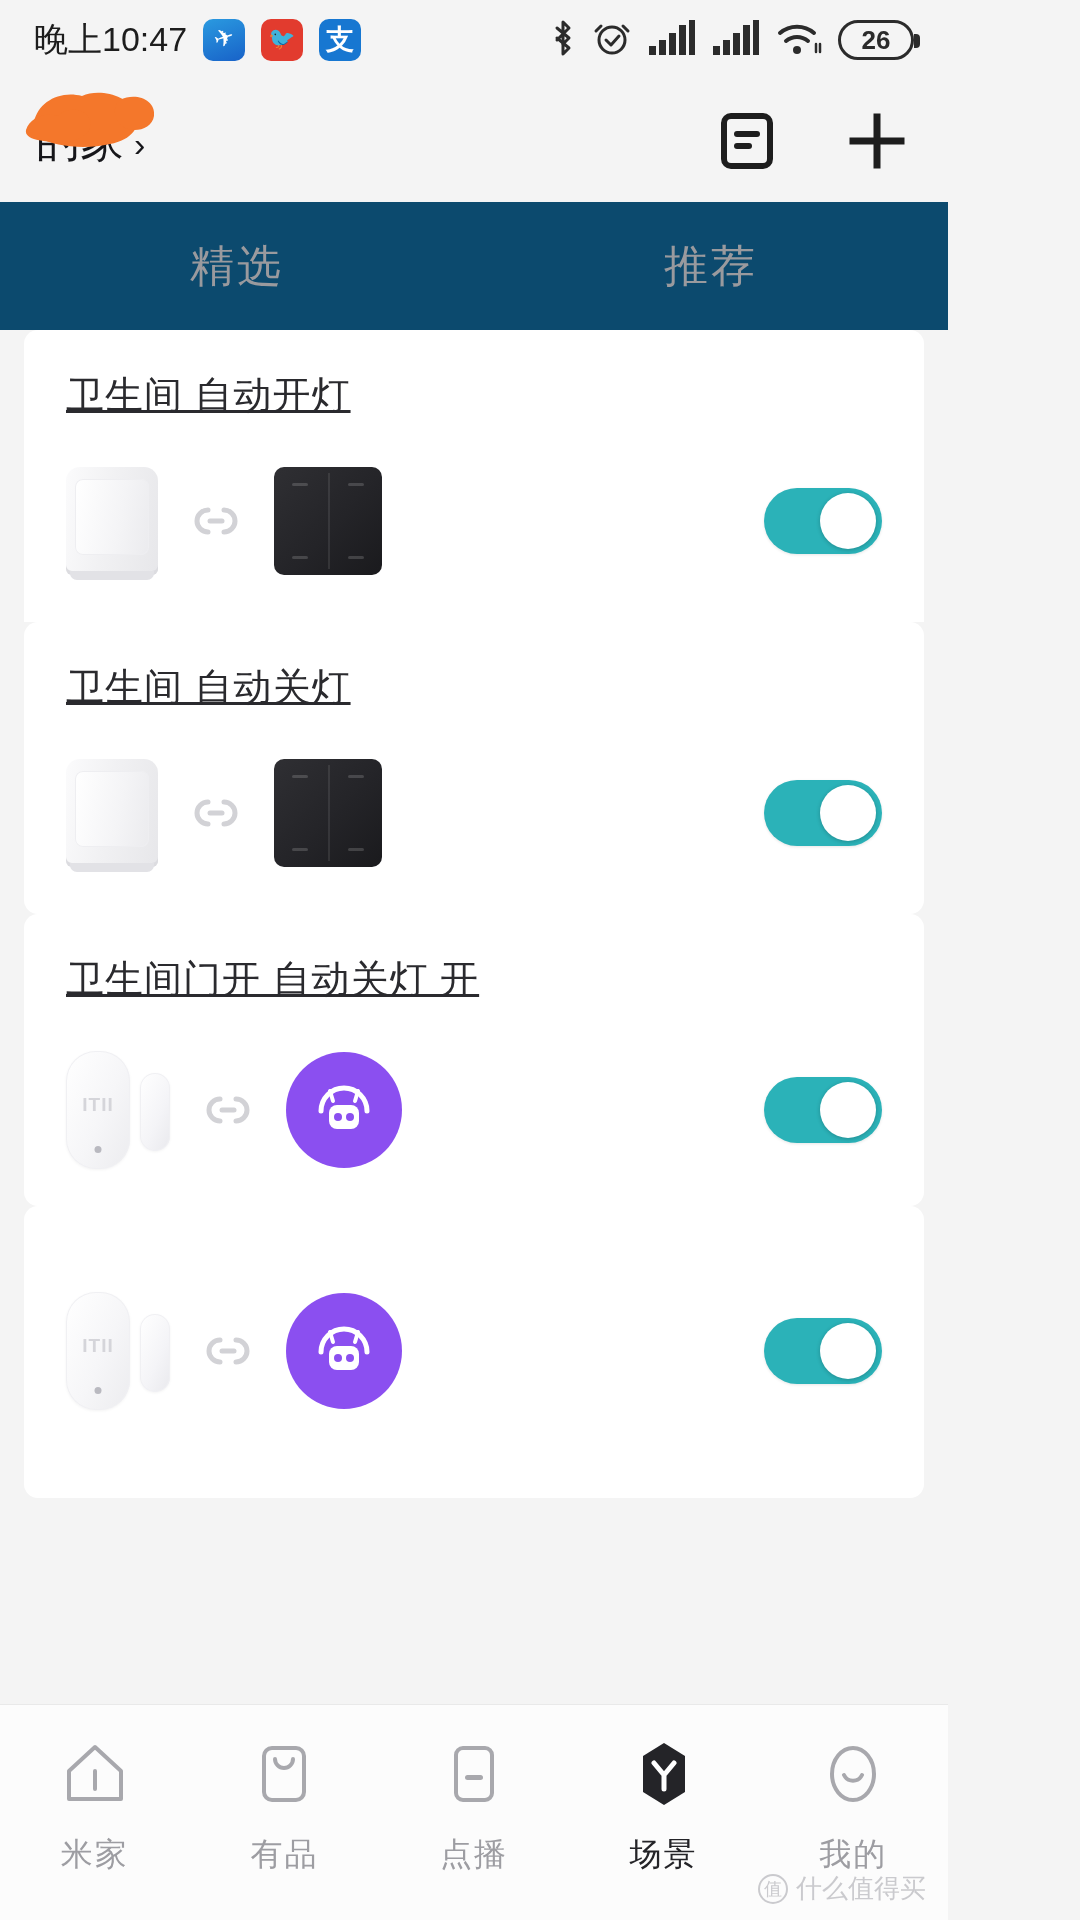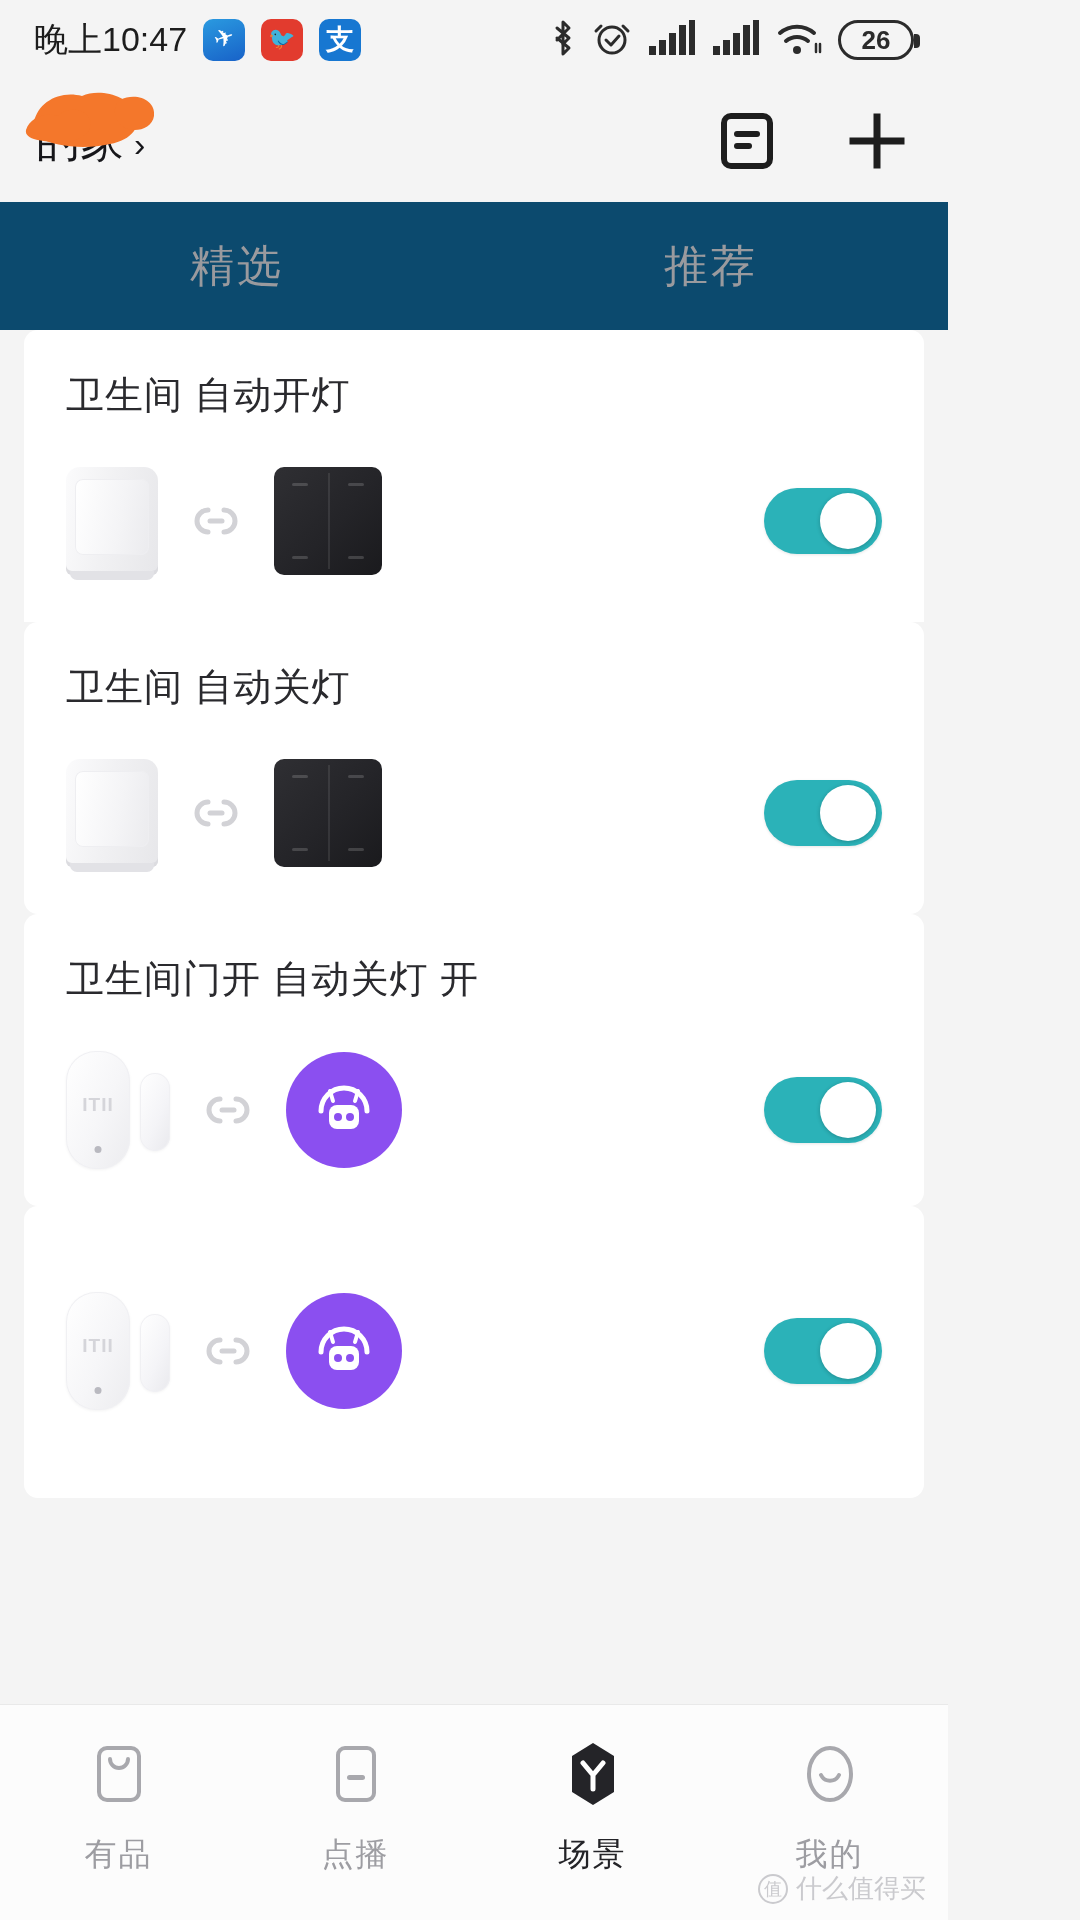--- a/index.html
+++ b/index.html
@@ -96,20 +96,21 @@
     background: #ffffff;
     border-radius: 14px;
     padding: 40px 42px 0 42px;
     position: relative;
     height: 292px;
   }
   .card:first-child { border-radius: 14px 14px 0 0; }
   .card-title {
     font-size: 38px; color: #2a2a2e; font-weight: 500; letter-spacing: 1px;
     white-space: nowrap;
+    text-decoration: underline;
   }
   .card-body {
     display: flex; align-items: center;
     margin-top: 46px;
   }
   .dev-row { display: flex; align-items: center; gap: 26px; }
   .toggle {
     margin-left: auto;
     width: 118px; height: 66px;
     background: #2bb2b8; border-radius: 33px;
@@ -412,20 +413,29 @@
           </div>
       </div>
     </div>
 
   </div>
 
   <div class="bottomnav">
     <div class="navitem">
       <span>
         <svg width="74" height="74" viewBox="0 0 74 74">
+            <path d="M37 10 L63 34 L63 62 L11 62 L11 34 Z" fill="none" stroke="#a8a8ad" stroke-width="4" stroke-linejoin="round"></path>
+            <path d="M37 34 L37 52" stroke="#a8a8ad" stroke-width="4" stroke-linecap="round"></path>
+          </svg>
+      </span>
+      <span class="lbl">米家</span>
+    </div>
+    <div class="navitem">
+      <span>
+        <svg width="74" height="74" viewBox="0 0 74 74">
             <rect x="17" y="11" width="40" height="52" rx="8" fill="none" stroke="#a8a8ad" stroke-width="4"></rect>
             <path d="M28 22 A9 9 0 0 0 46 22" fill="none" stroke="#a8a8ad" stroke-width="4" stroke-linecap="round"></path>
           </svg>
       </span>
       <span class="lbl">有品</span>
     </div>
     <div class="navitem">
       <span>
         <svg width="74" height="74" viewBox="0 0 74 74">
             <rect x="19" y="11" width="36" height="52" rx="7" fill="none" stroke="#a8a8ad" stroke-width="4"></rect>

